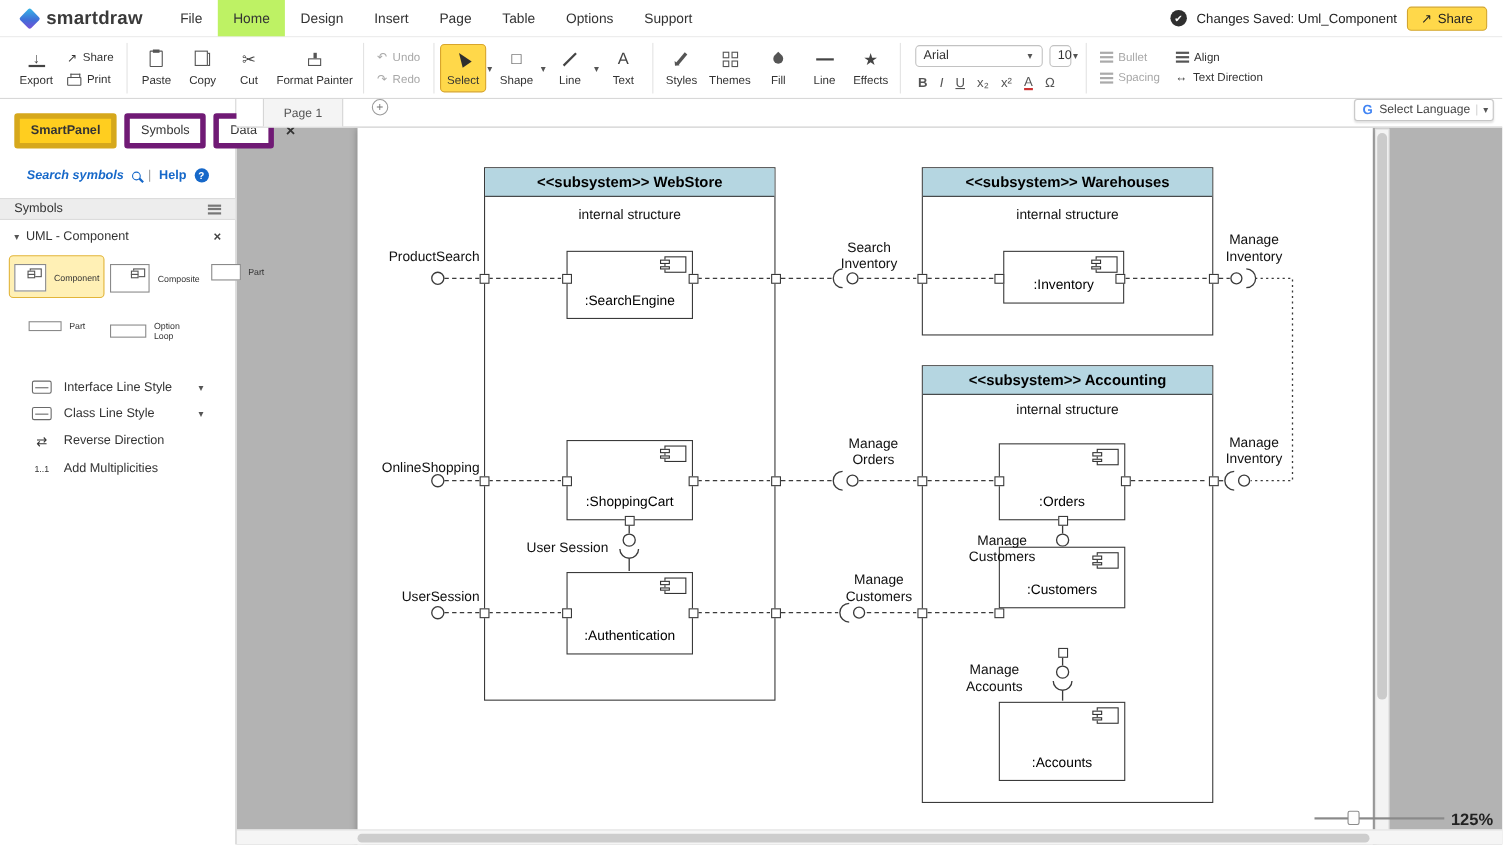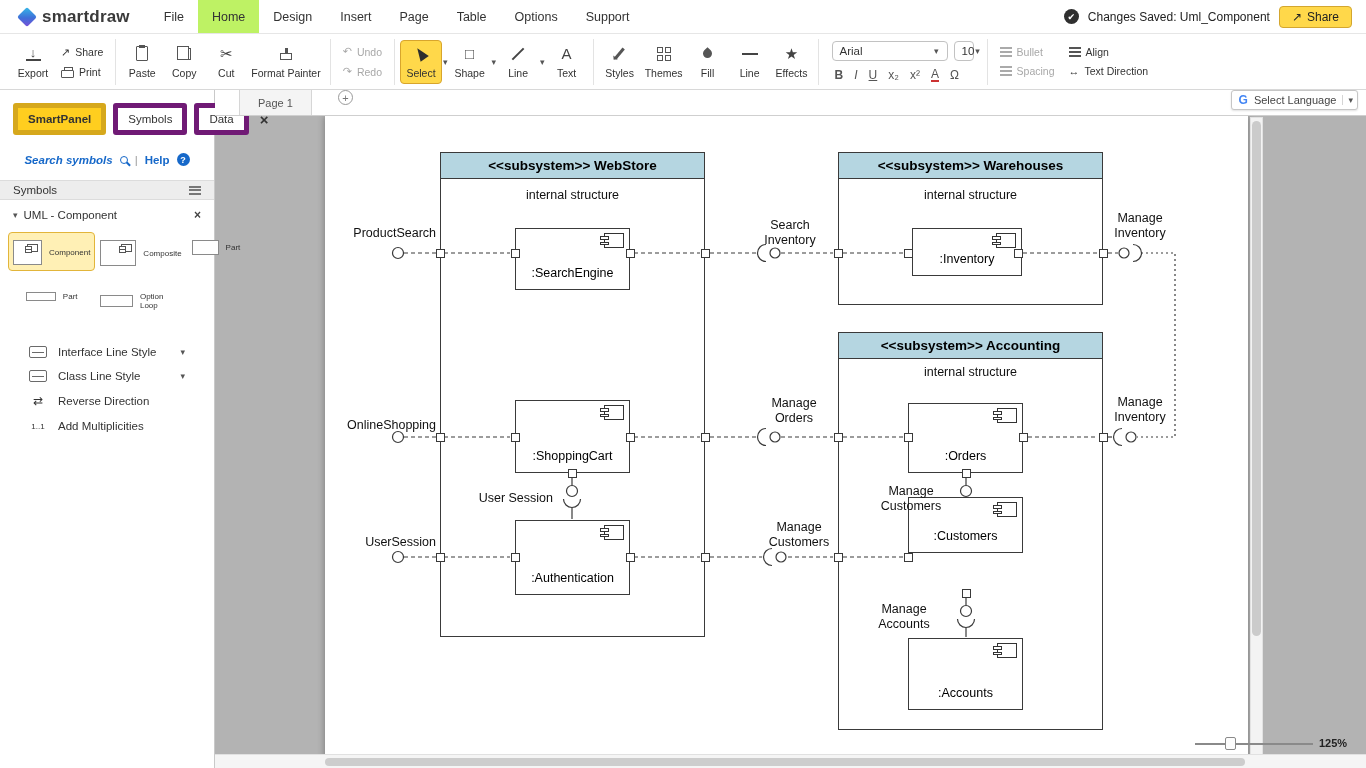--- a/index.html
+++ b/index.html
@@ -107,21 +107,21 @@
   .lang-g{color:#4285f4;font-weight:bold;font-size:12px}
   .lang-caret{border-left:1px solid #d5d5d5;padding-left:5px;font-size:9px;color:#555}
   .canvas-area{position:absolute;left:215px;top:116px;width:1151px;height:652px;background:#b3b3b3;z-index:1}
   .page{position:absolute;left:110px;top:0;width:923px;height:652px;background:#fff;box-shadow:0 0 7px rgba(0,0,0,.35)}
   .vscroll{position:absolute;left:1035px;top:1px;width:13px;height:650px;background:#f3f3f3;border:1px solid #e2e2e2}
   .vscroll-thumb{position:absolute;left:1px;top:3px;width:9px;height:515px;background:#cbcbcb;border-radius:5px}
   .hscroll{position:absolute;left:0;top:638px;width:1151px;height:14px;background:#f5f5f5;border-top:1px solid #e1e1e1}
   .hscroll-thumb{position:absolute;left:110px;top:3px;width:920px;height:8px;background:#cdcdcd;border-radius:4px}
   .zoom-track{position:absolute;left:980px;top:627px;width:118px;height:2px;background:#8a8a8a}
   .zoom-handle{position:absolute;left:1010px;top:621px;width:11px;height:13px;background:#fdfdfd;border:1px solid #8a8a8a;border-radius:2px;cursor:pointer}
-  .zoom-label{position:absolute;left:1104px;top:621px;font-size:11px;color:#222;font-weight:bold}
+  .zoom-label{position:absolute;left:1104px;top:621px;font-size:15px;color:#222;font-weight:bold}
 
   
   .diagram-layer{position:absolute;left:0;top:0;width:1366px;height:768px;z-index:2}
   .subsys{position:absolute;border:1.4px solid #3a3a3a;background:#fff;z-index:1}
   .subsys-hd{height:26px;background:#b5d6e1;border-bottom:1.4px solid #3a3a3a;display:flex;align-items:center;justify-content:center;font-size:13.5px;font-weight:bold;color:#000}
   .connectors{position:absolute;left:0;top:0;z-index:2}
   .comp{position:absolute;border:1.4px solid #3a3a3a;background:#fff;z-index:3;display:flex;align-items:flex-end;justify-content:center;padding-bottom:9px;font-size:12.5px;color:#000}
   .uml-icon{position:absolute;top:4px;right:5px;width:20px;height:15px;border:1.3px solid #333;background:#fff}
   .uml-tab{position:absolute;left:-5px;width:9px;height:3.5px;border:1.3px solid #333;background:#fff;display:block}
   .uml-tab.t1{top:2px}

